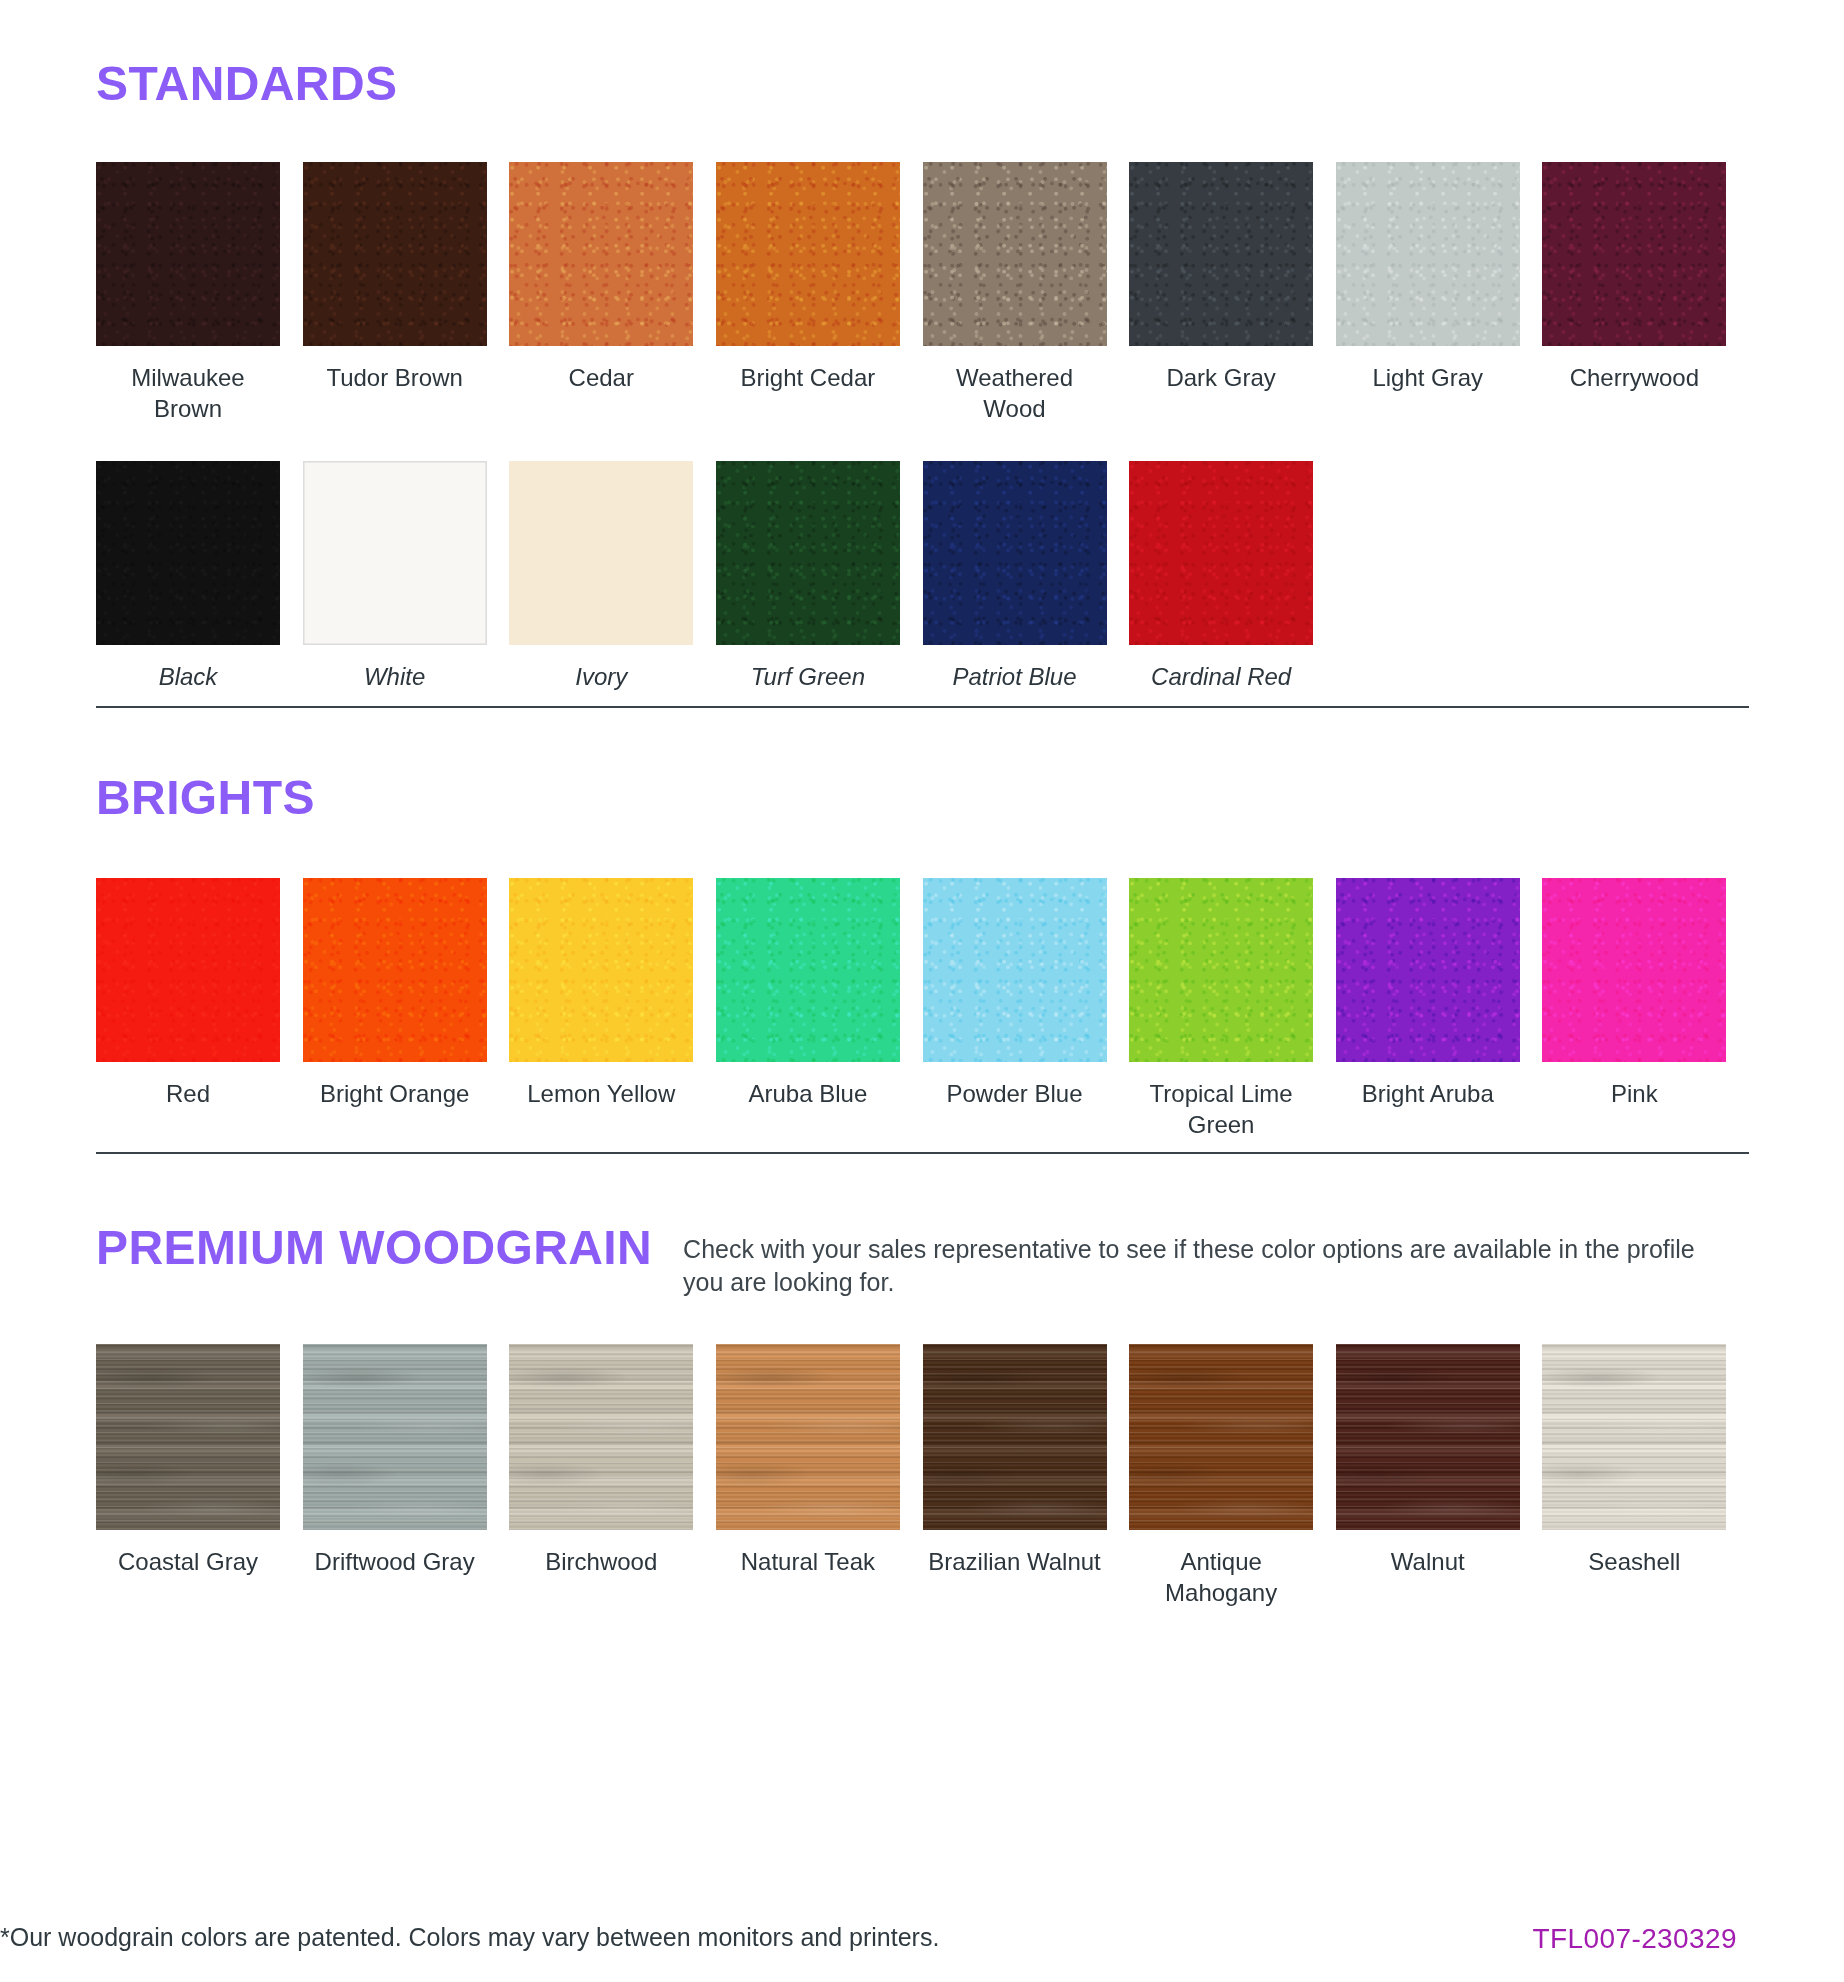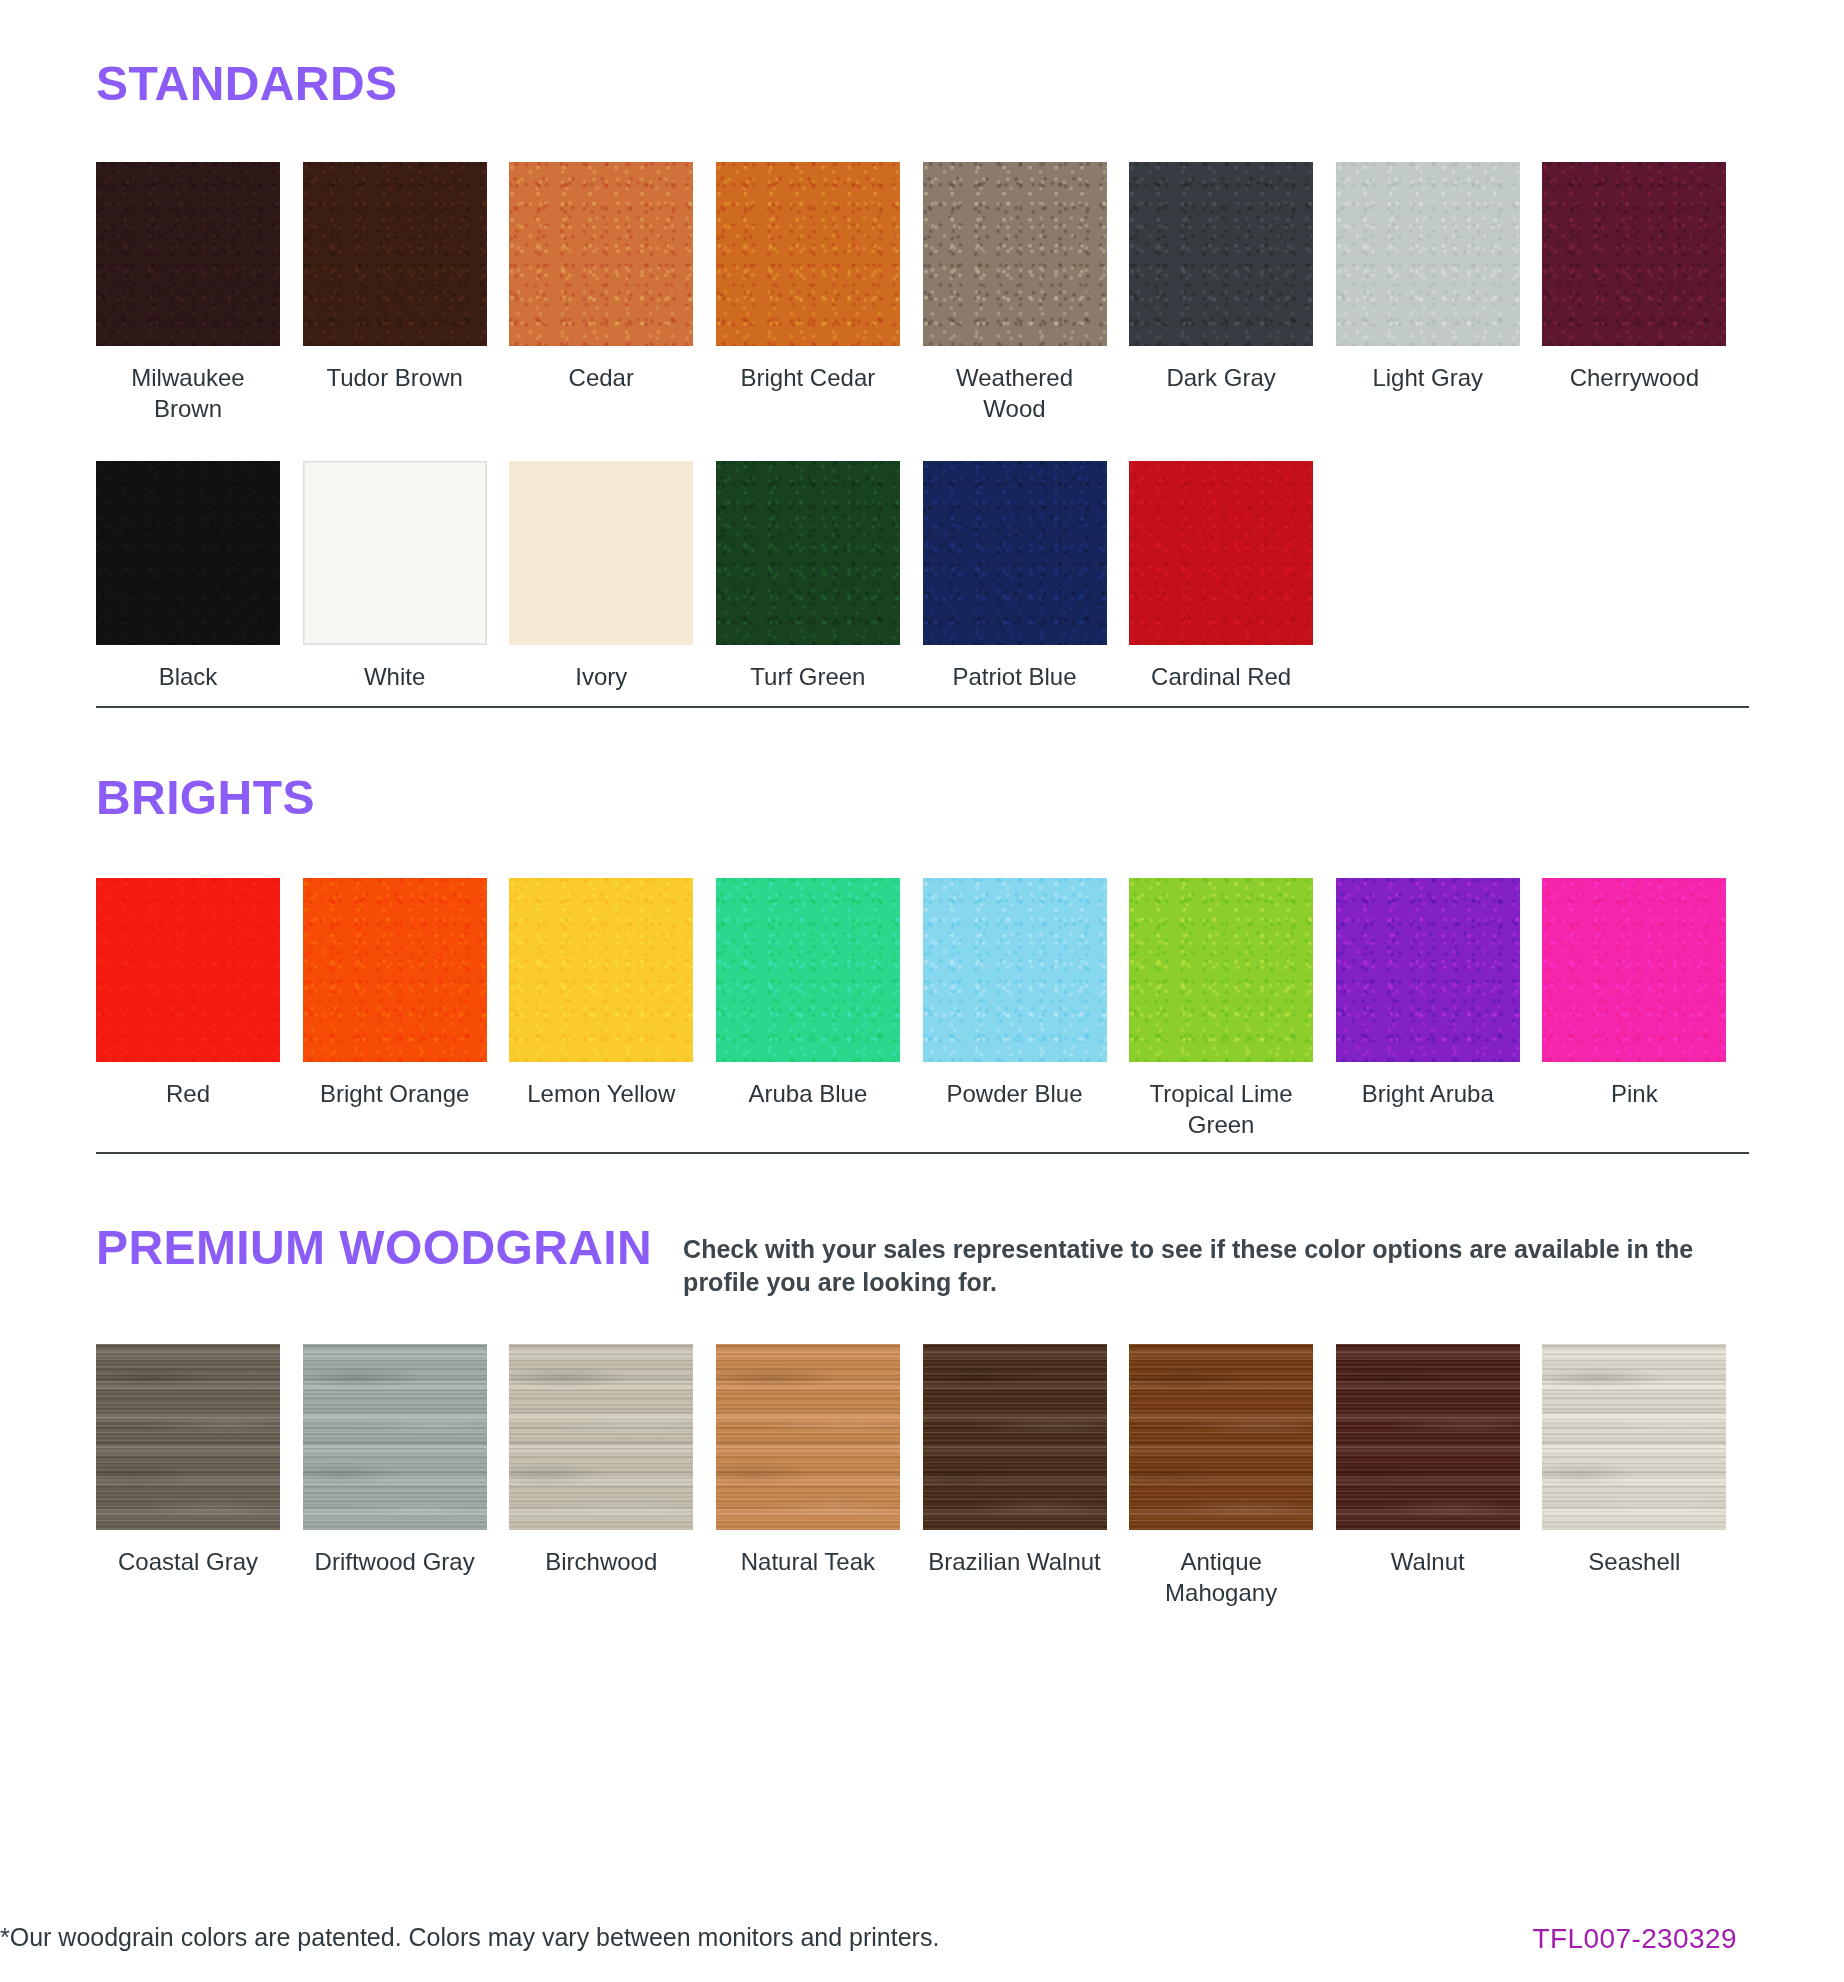--- a/index.html
+++ b/index.html
@@ -46,21 +46,21 @@
     line-height: 1;
     white-space: nowrap;
   }
 
   .section-note {
     font-size: 25px;
     line-height: 1.32;
     color: #3c464c;
     max-width: 1022px;
     padding-top: 9.3px;
-    font-weight: 700;
+    font-weight: 400;
   }
 
   
   .swatch-row {
     display: grid;
     grid-template-columns: repeat(8, 1fr);
     column-gap: 0px;
   }
 
   .swatch-cell {
@@ -248,21 +248,21 @@
           </div>
           <div class="swatch-label">Light Gray</div>
         </div>
         <div class="swatch-cell">
           <div class="swatch" style="background: rgb(93, 23, 48);">
             <div class="grain"></div>
           </div>
           <div class="swatch-label">Cherrywood</div>
         </div>
       </div>
-    <div class="swatch-row" id="row-std-2" style="margin-top:37px;">
+    <div class="swatch-row" id="row-std-2" style="margin-top:37px;font-style:italic;">
         <div class="swatch-cell">
           <div class="swatch" style="background: rgb(17, 17, 17);">
             <div class="grain"></div>
           </div>
           <div class="swatch-label">Black</div>
         </div>
         <div class="swatch-cell">
           <div class="swatch outline" style="background: rgb(248, 247, 244);"></div>
           <div class="swatch-label">White</div>
         </div>

